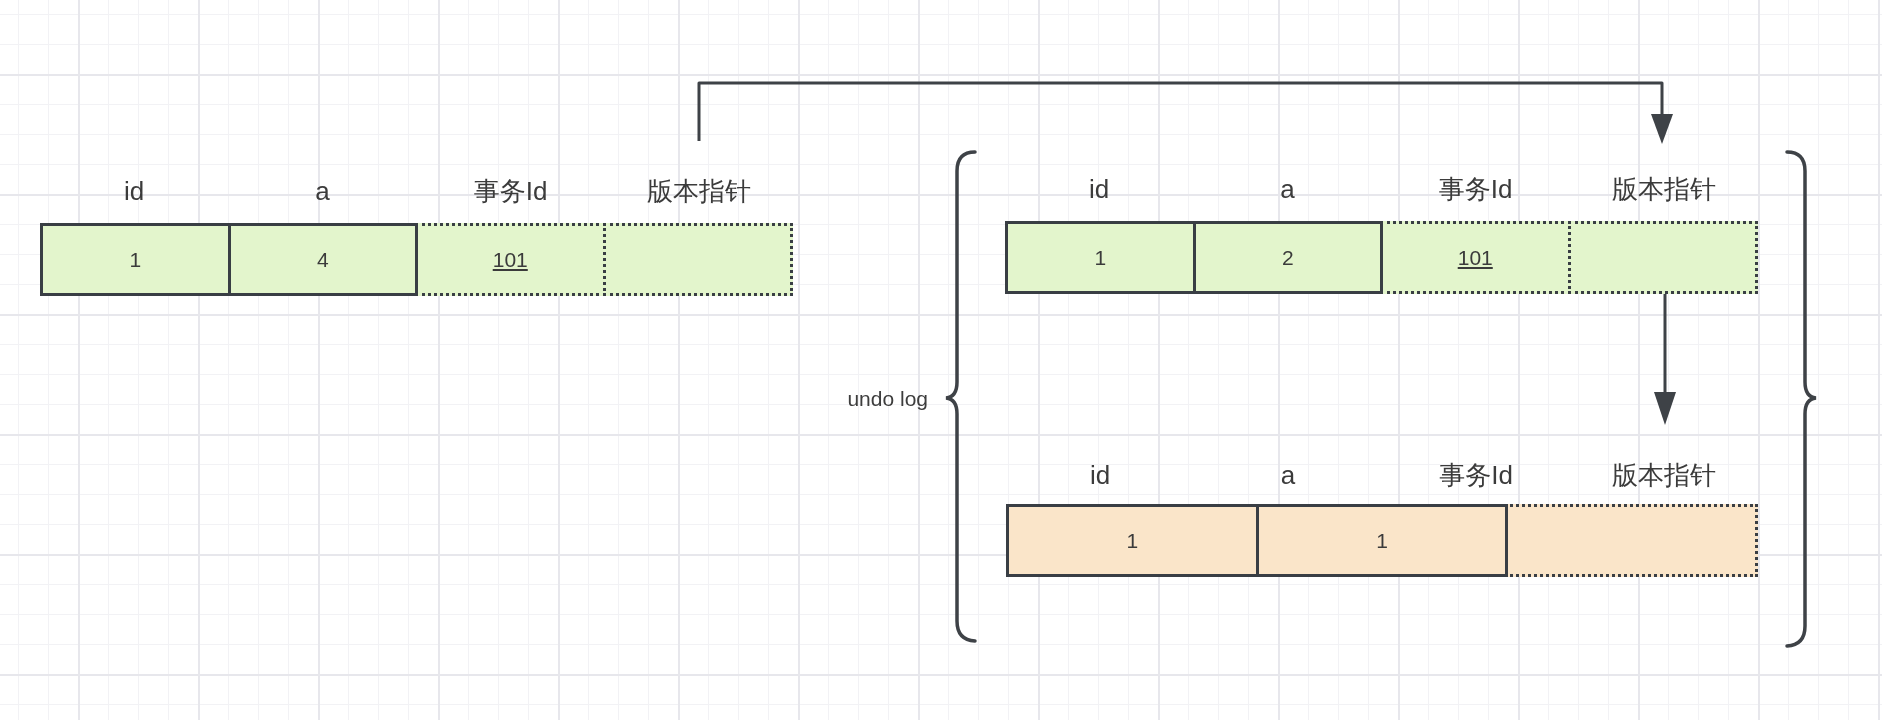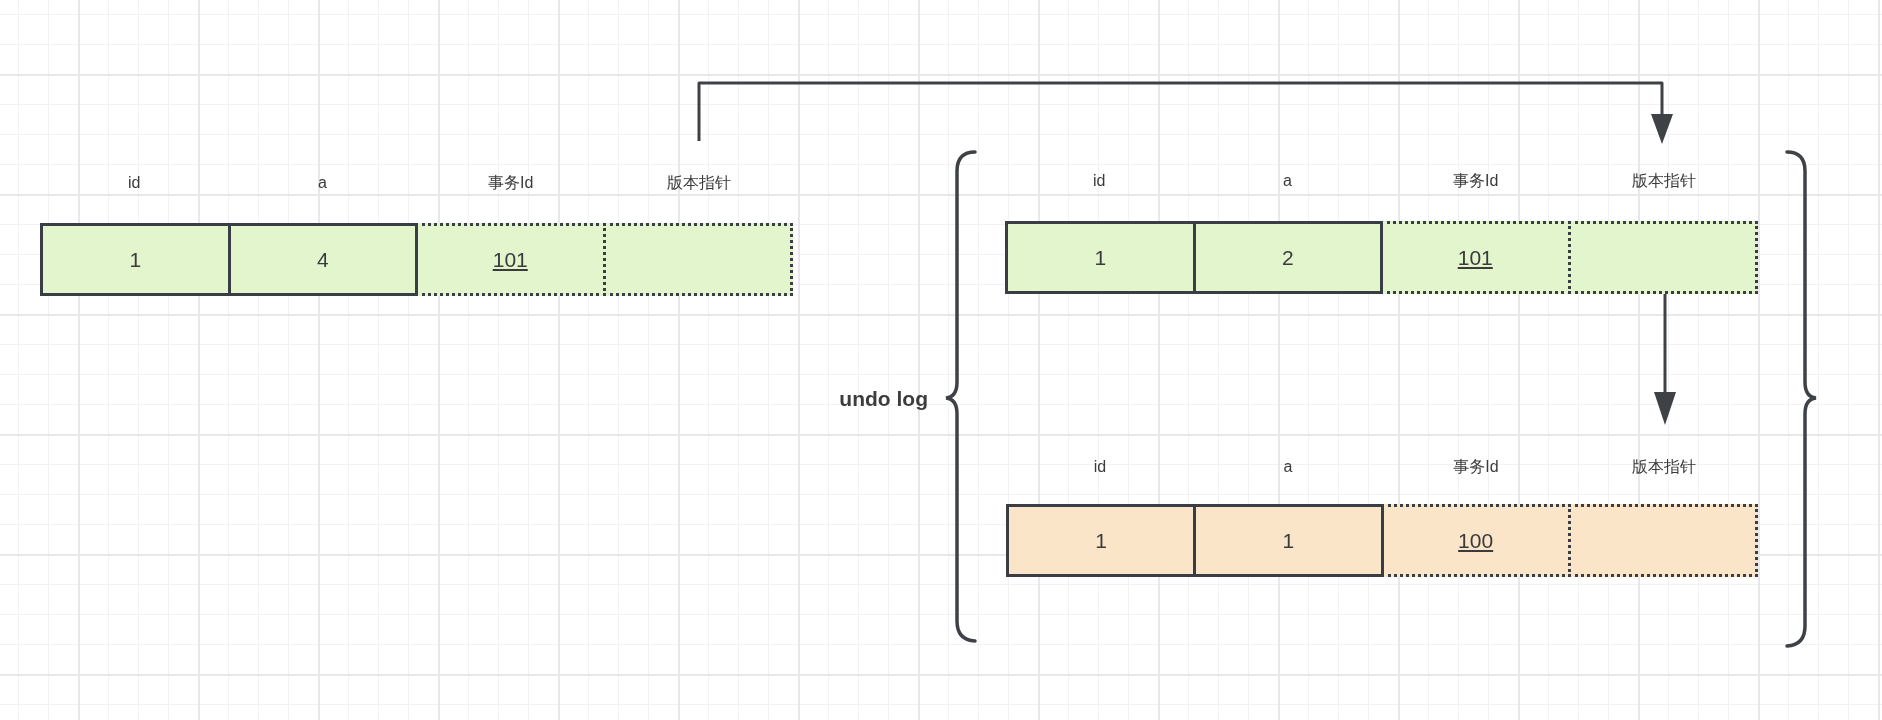--- a/index.html
+++ b/index.html
@@ -19,22 +19,23 @@
       linear-gradient(to right,  #f2f2f5 0, #f2f2f5 1px, transparent 1px),
       linear-gradient(to bottom, #f2f2f5 0, #f2f2f5 1px, transparent 1px);
     background-size: 120px 120px, 120px 120px, 30px 30px, 30px 30px;
     background-position: 78px 74px, 78px 74px, 18px 14px, 18px 14px;
   }
 
   .headers {
     position: absolute;
     display: flex;
     height: 28px;
-    font-size: 16px;
+    font-size: 26px;
     color: #3b3b3b;
+    margin-top: 8px;
   }
   .headers span {
     flex: 1;
     text-align: center;
     line-height: 28px;
     white-space: nowrap;
   }
 
   .rec-row {
     position: absolute;
@@ -64,21 +65,20 @@
   .undo-label {
     position: absolute;
     left: 796px;
     top: 386px;
     width: 132px;
     text-align: right;
     font-size: 21px;
     line-height: 26px;
     color: #3d3d3d;
     white-space: nowrap;
-    font-weight: bold;
   }
 
   svg.overlay {
     position: absolute;
     left: 0; top: 0;
     width: 1882px; height: 720px;
     pointer-events: none;
   }
   .stroke {
     fill: none;
@@ -127,21 +127,20 @@
 
   <div class="headers" style="left:1006px; top:453px; width:752px;">
     <span>id</span>
     <span>a</span>
     <span>事务Id</span>
     <span>版本指针</span>
   </div>
   <div class="rec-row orange" style="left:1006px; top:504px; width:752px;">
     <div class="cell">1</div>
     <div class="cell">1</div>
-    <div class="cell dotted">100</div>
     <div class="cell dotted"></div>
   </div>
 
   <div class="undo-label">undo log</div>
 
   <svg class="overlay" viewBox="0 0 1882 720">
 
     <path class="stroke" d="M 699 141 L 699 83 L 1662 83 L 1662 116"></path>
     <polygon class="head" points="1662,144 1651,114 1673,114"></polygon>
 

